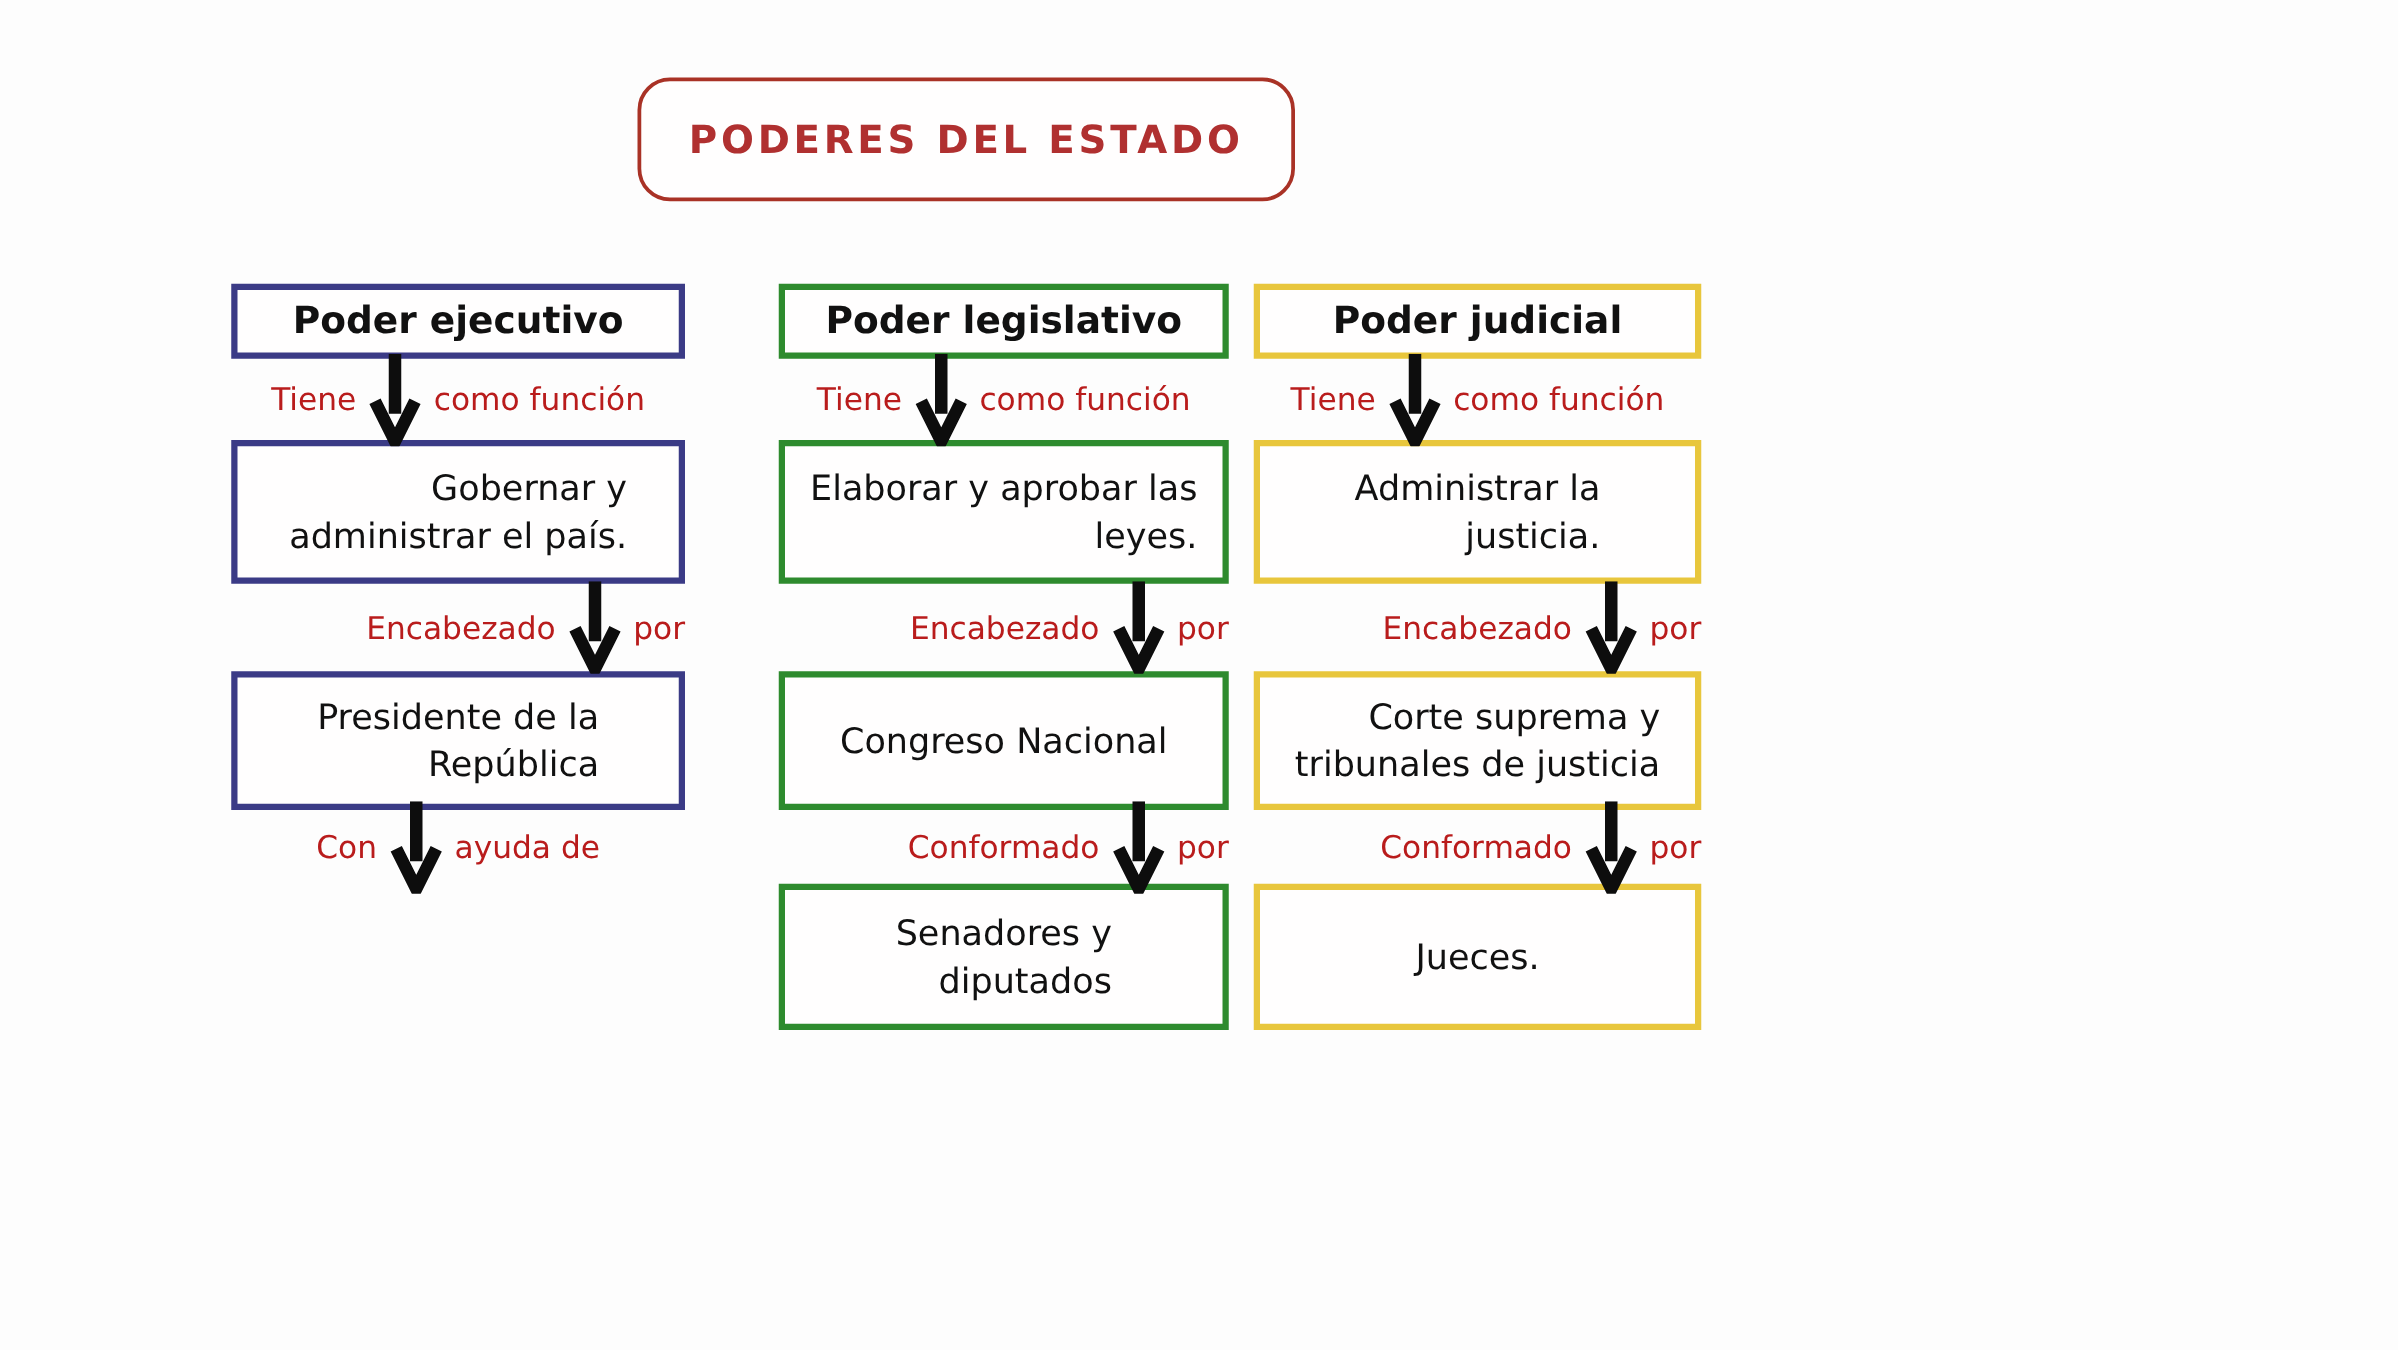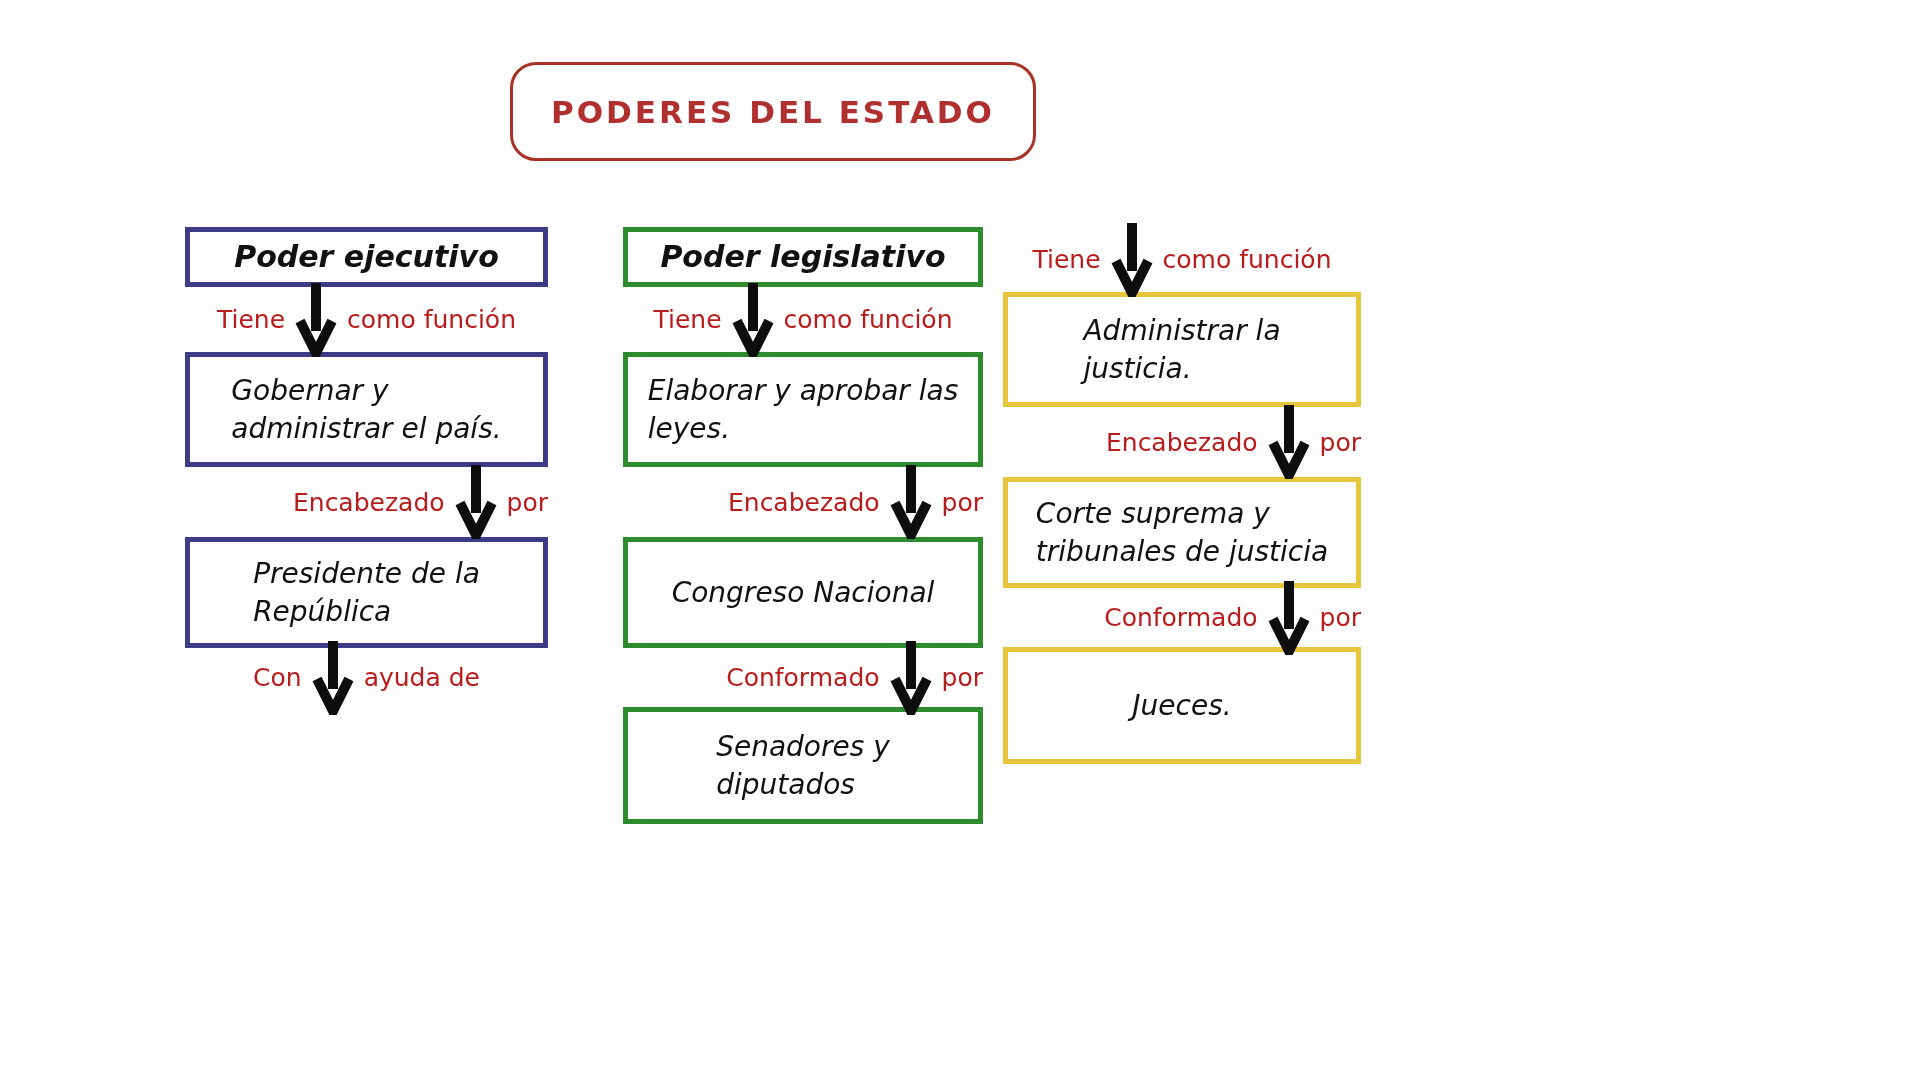--- a/index.html
+++ b/index.html
@@ -26,22 +26,22 @@
   
   .column{position:absolute;top:227px;display:flex;flex-direction:column;}
   .col-1{left:185px;width:363px;}
   .col-2{left:623px;width:360px;}
   .col-3{left:1003px;width:358px;}
 
   .box{
     background:#fffefe;
     display:flex;align-items:center;justify-content:center;
     box-sizing:border-box;
-    text-align:left;
-    position:relative;z-index:1;font-style:italic;
+    text-align:right;
+    position:relative;z-index:1;
   }
   .theme-navy  .box{border:5px solid #3b3b86;}
   .theme-green .box{border:5px solid #2e8b2e;}
   .theme-gold  .box{border:5px solid #e8c63c;}
 
   .box.header{height:60px;}
   .box.b2{height:115px;}
   .box.b3{height:111px;}
   .box.b4{height:117px;}
 
@@ -163,20 +163,23 @@
       <span class="conn-label">por</span>
     </div>
 
     <div class="box b4">
       <span class="box-text">Senadores y
 diputados</span>
     </div>
   </div>
 
   <div class="column col-3 theme-gold">
+    <div class="box header">
+      <span class="box-text">Poder judicial</span>
+    </div>
 
     <div class="connector h-c1">
       <span class="conn-label">Tiene</span>
       <svg class="arrow" viewBox="0 0 44 74">
         <line x1="22" y1="0" x2="22" y2="48"></line>
         <polyline points="6,38 22,70 38,38"></polyline>
       </svg>
       <span class="conn-label">como función</span>
     </div>
 

